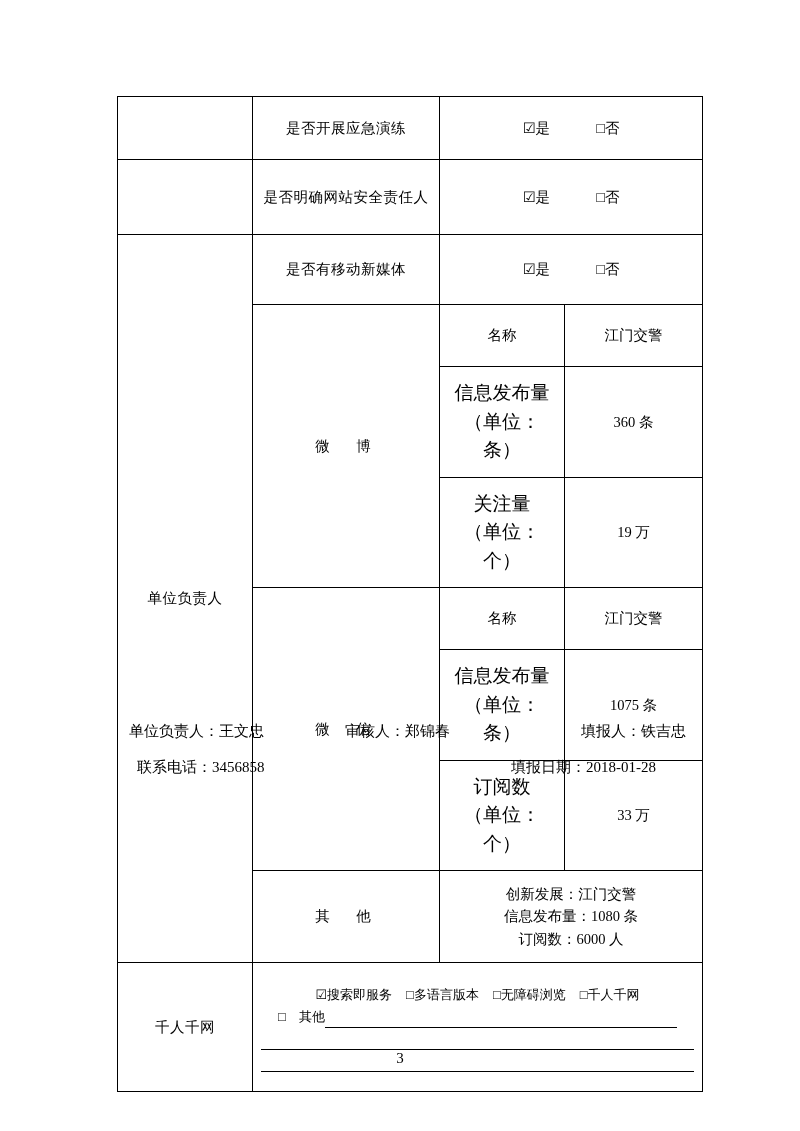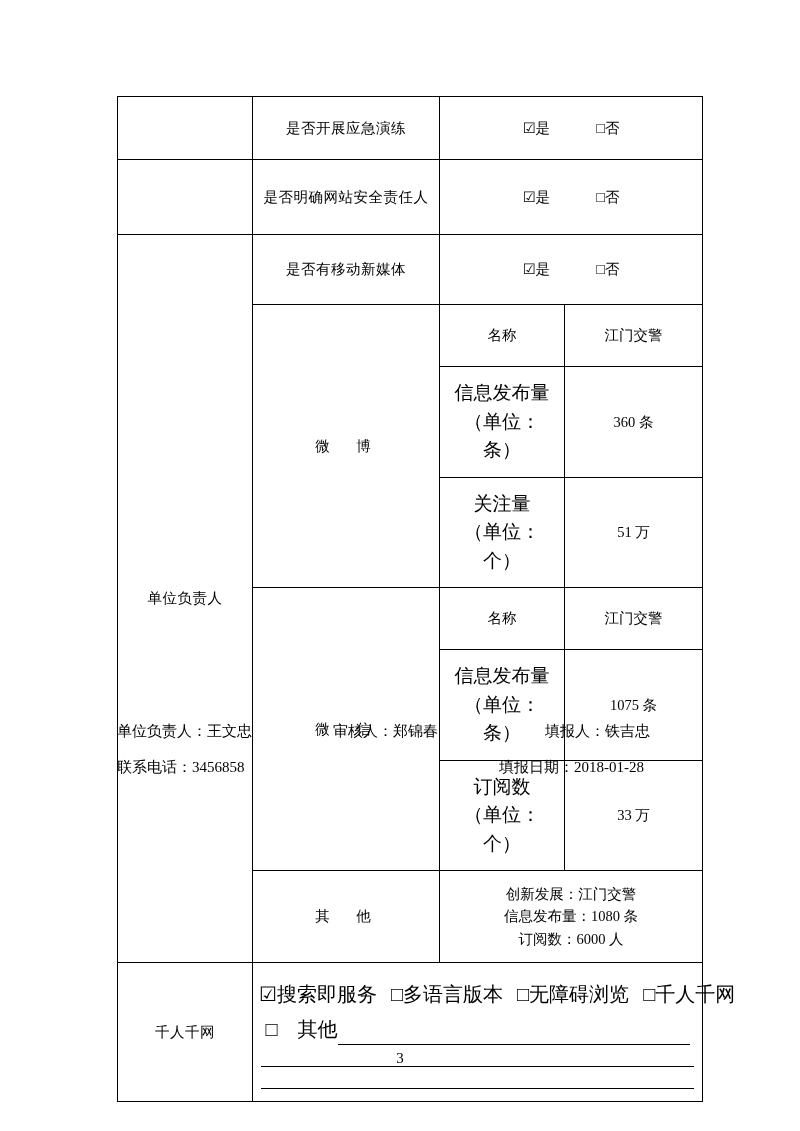--- a/index.html
+++ b/index.html
@@ -65,21 +65,21 @@
     line-height: 1.85;
     padding: 6px 0;
   }
   .innov-cell {
     text-align: left;
     padding: 8px 10px 6px 10px;
     height: 104px;
     vertical-align: top;
   }
   .innov-opts {
-    font-size: 20px;
+    font-size: 13px;
     line-height: 1.9;
     white-space: nowrap;
   }
   .innov-opts .sp {
     display: inline-block;
     width: 14px;
   }
   .blank-line {
     display: inline-block;
     border-bottom: 1px solid #000000;
@@ -100,20 +100,21 @@
   }
   .sig-line {
     display: flex;
     margin-bottom: 16px;
     position: relative;
     height: 20px;
   }
   .sig-item {
     position: absolute;
     white-space: nowrap;
+    padding-left: 12px;
   }
   .page-number {
     position: absolute;
     left: 0;
     top: 1050px;
     width: 800px;
     text-align: center;
     font-size: 15px;
   }
 </style>
@@ -174,21 +175,21 @@
           <span class="sub-line">信息发布量</span>
           <span class="sub-line">（单位：条）</span>
         </td>
         <td>360 条</td>
       </tr>
       <tr>
         <td style="height:49px">
           <span class="sub-line">关注量</span>
           <span class="sub-line">（单位：个）</span>
         </td>
-        <td>51 万</td>
+        <td>19 万</td>
       </tr>
 
       <tr>
         <td rowspan="3" class="wide-label">微　信</td>
         <td style="height:37px">名称</td>
         <td>江门交警</td>
       </tr>
       <tr>
         <td style="height:49px">
           <span class="sub-line">信息发布量</span>
@@ -226,23 +227,23 @@
           <div class="ul-row"></div>
         </td>
       </tr>
     </tbody>
   </table>
 
   <div class="signature-area">
     <div class="sig-line">
       <span class="sig-item" style="left:0"><span>单位负责人：</span><span>王文忠</span></span>
       <span class="sig-item" style="left:216px"><span>审核人：</span><span>郑锦春</span></span>
-      <span class="sig-item" style="left:428px"><span>填报人：</span><span>铁吉忠</span></span>
+      <span class="sig-item" style="left:452px"><span>填报人：</span><span>铁吉忠</span></span>
     </div>
     <div class="sig-line">
-      <span class="sig-item" style="left:0"><span>联系电话：</span><span>3456858</span></span>
+      <span class="sig-item" style="left:8px"><span>联系电话：</span><span>3456858</span></span>
       <span class="sig-item" style="left:382px"><span>填报日期：</span><span>2018-01-28</span></span>
     </div>
   </div>
 
   <div class="page-number">3</div>
 
 </div>
 
 </body></html>

